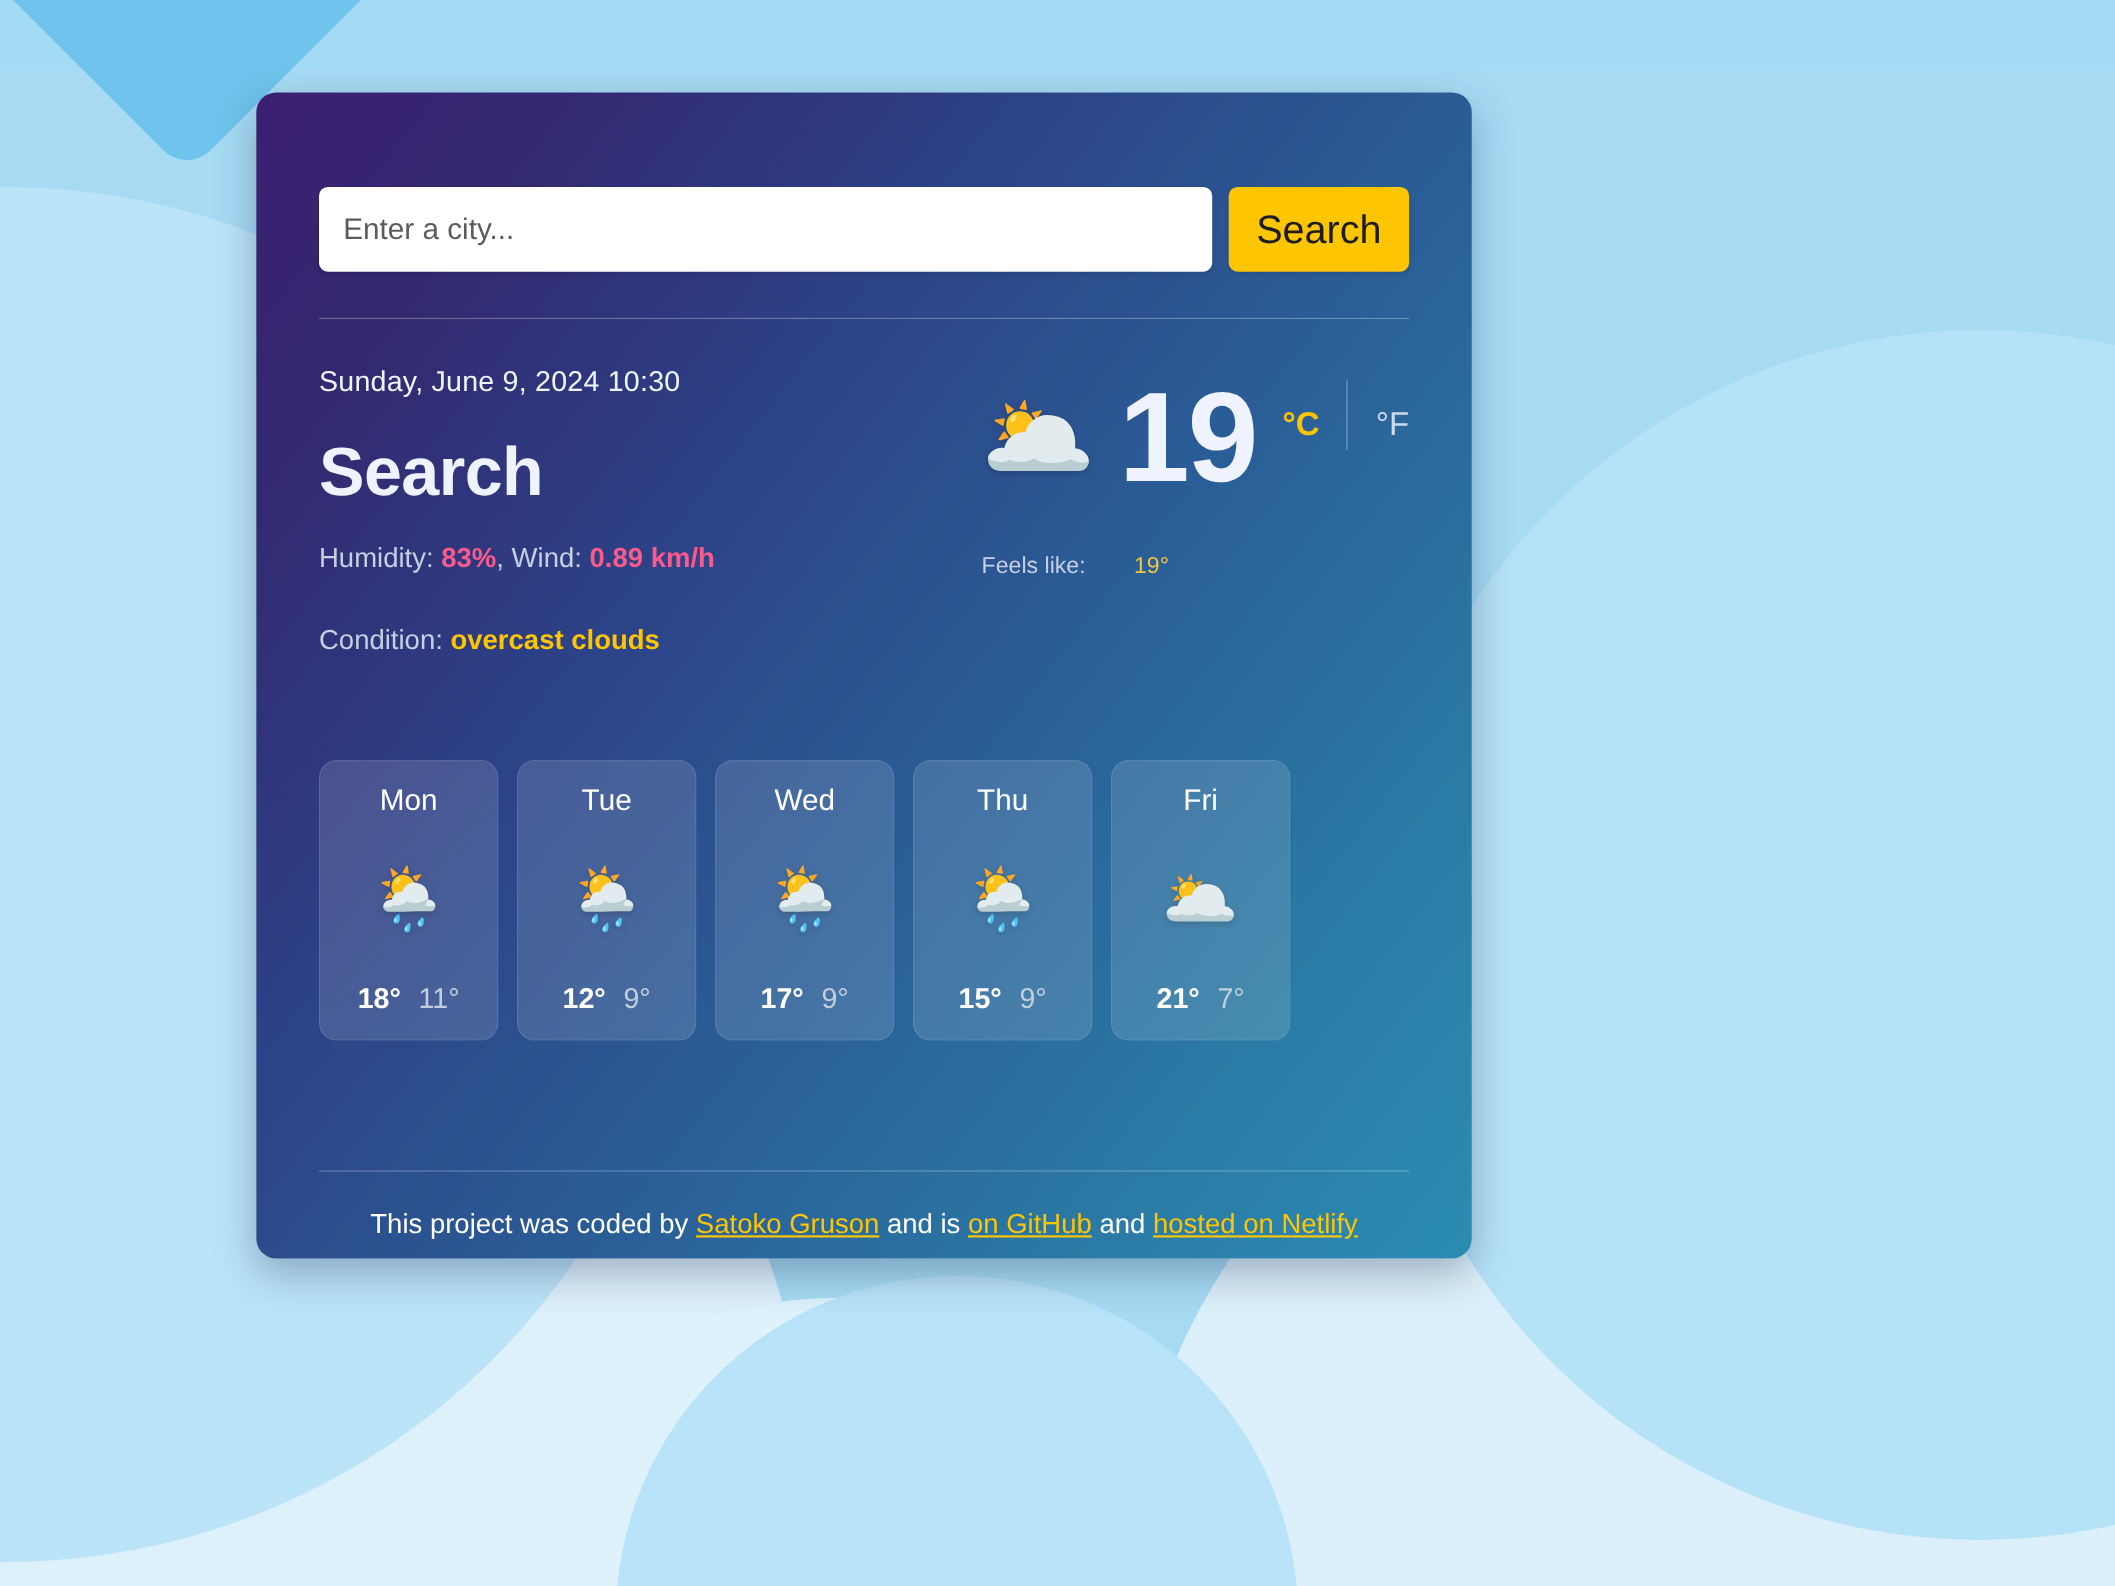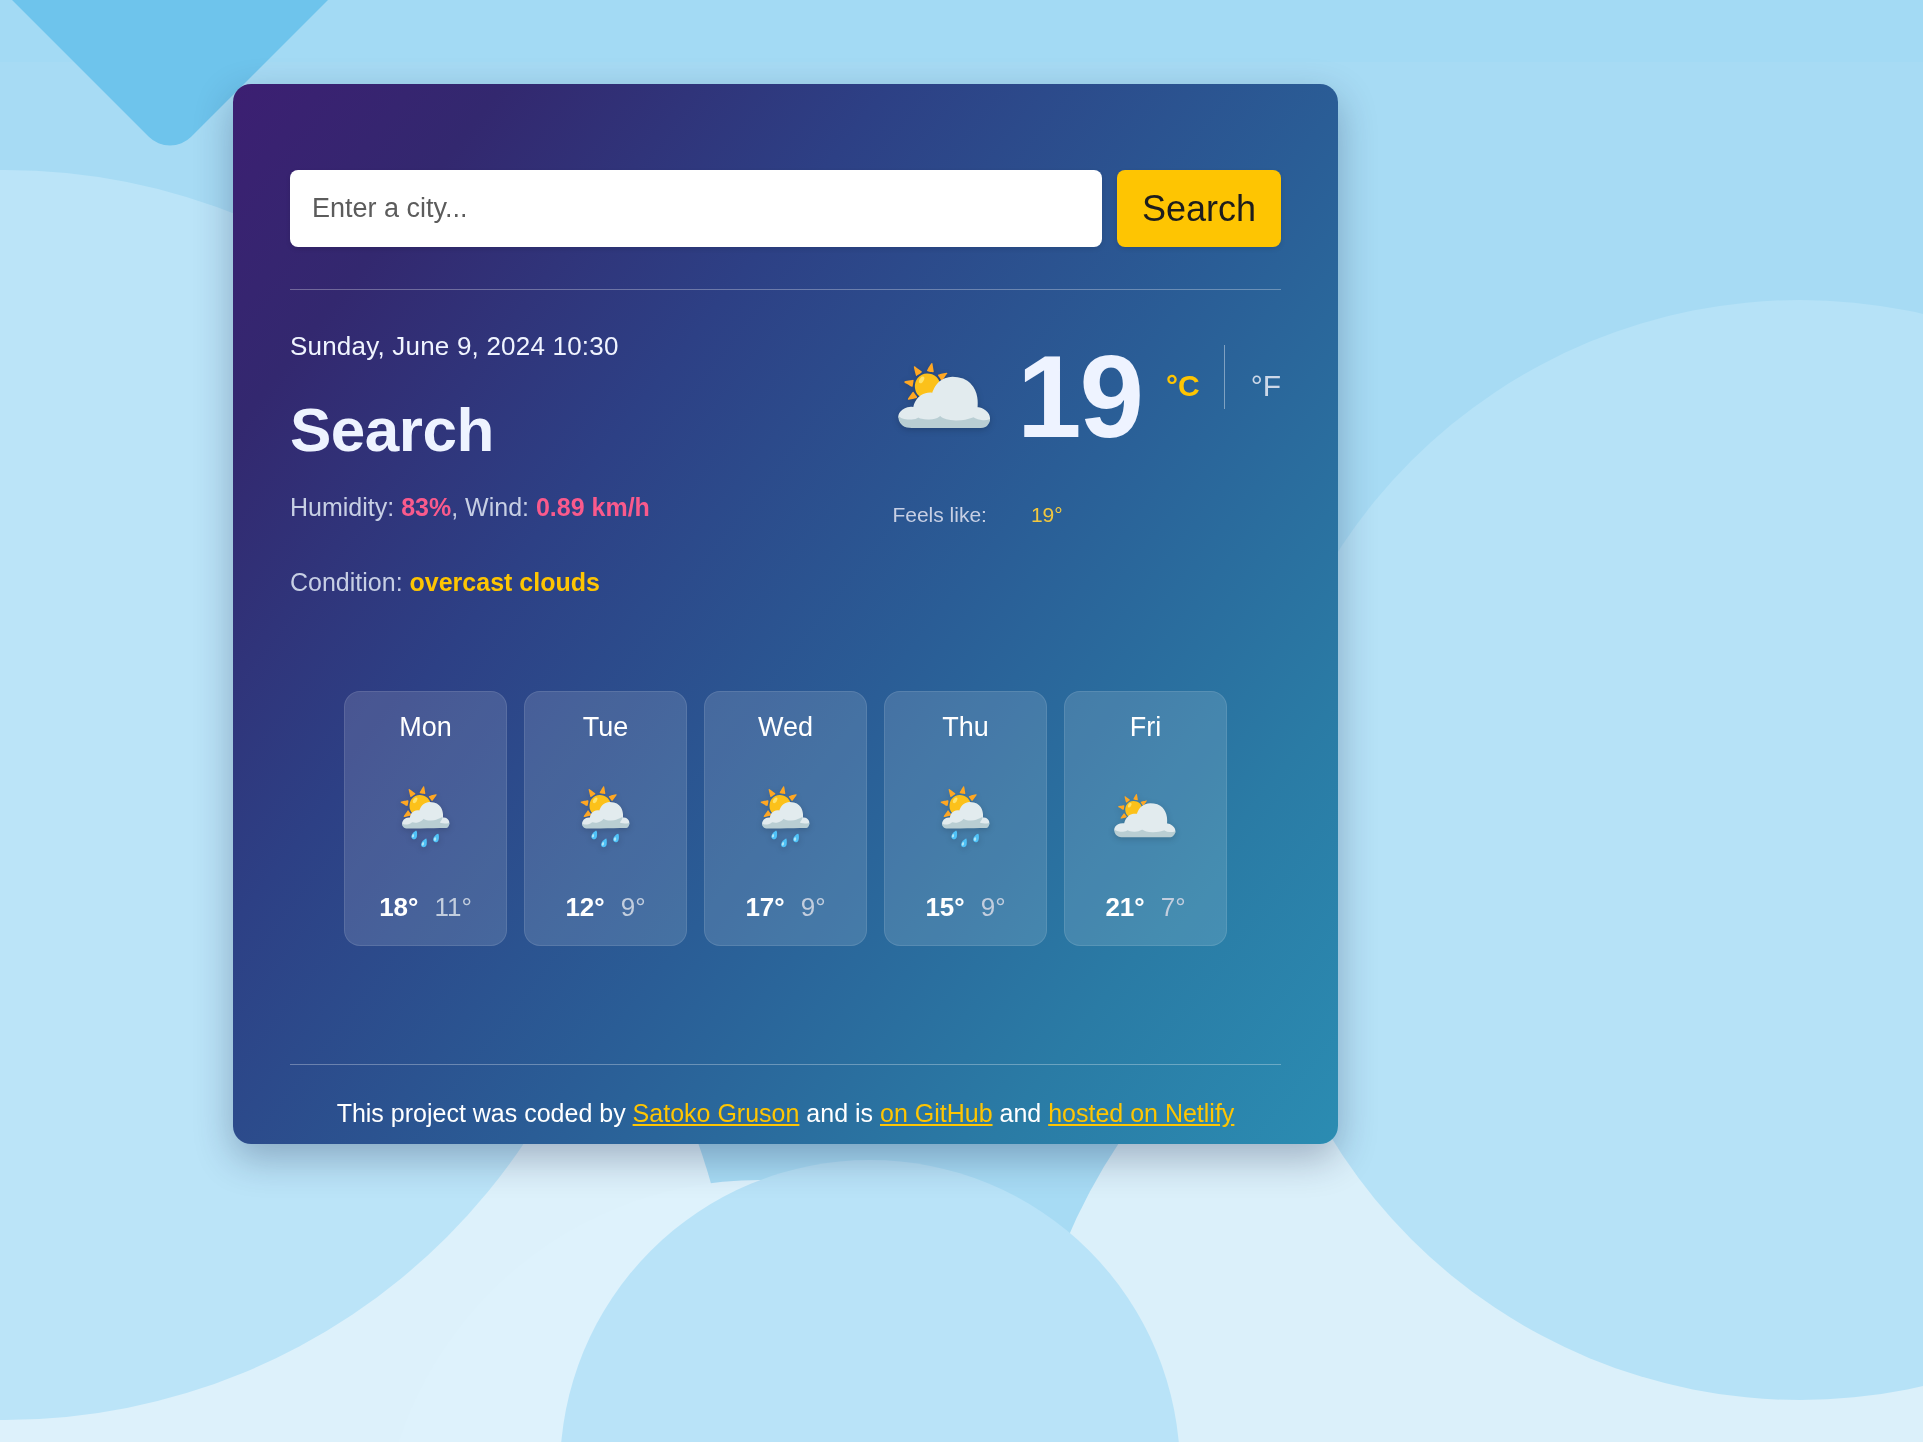--- a/index.html
+++ b/index.html
@@ -211,21 +211,20 @@
   #feels-like-value {
     color: #f2c73e;
     margin-left: 44px;
   }
 
   
   #forecast {
     display: flex;
     gap: 17px;
     margin-top: 94px;
-    justify-content: center;
   }
   .fcard {
     width: 163px;
     height: 255px;
     border-radius: 16px;
     background: rgba(255,255,255,0.13);
     border: 1px solid rgba(255,255,255,0.10);
     display: flex;
     flex-direction: column;
     align-items: center;

